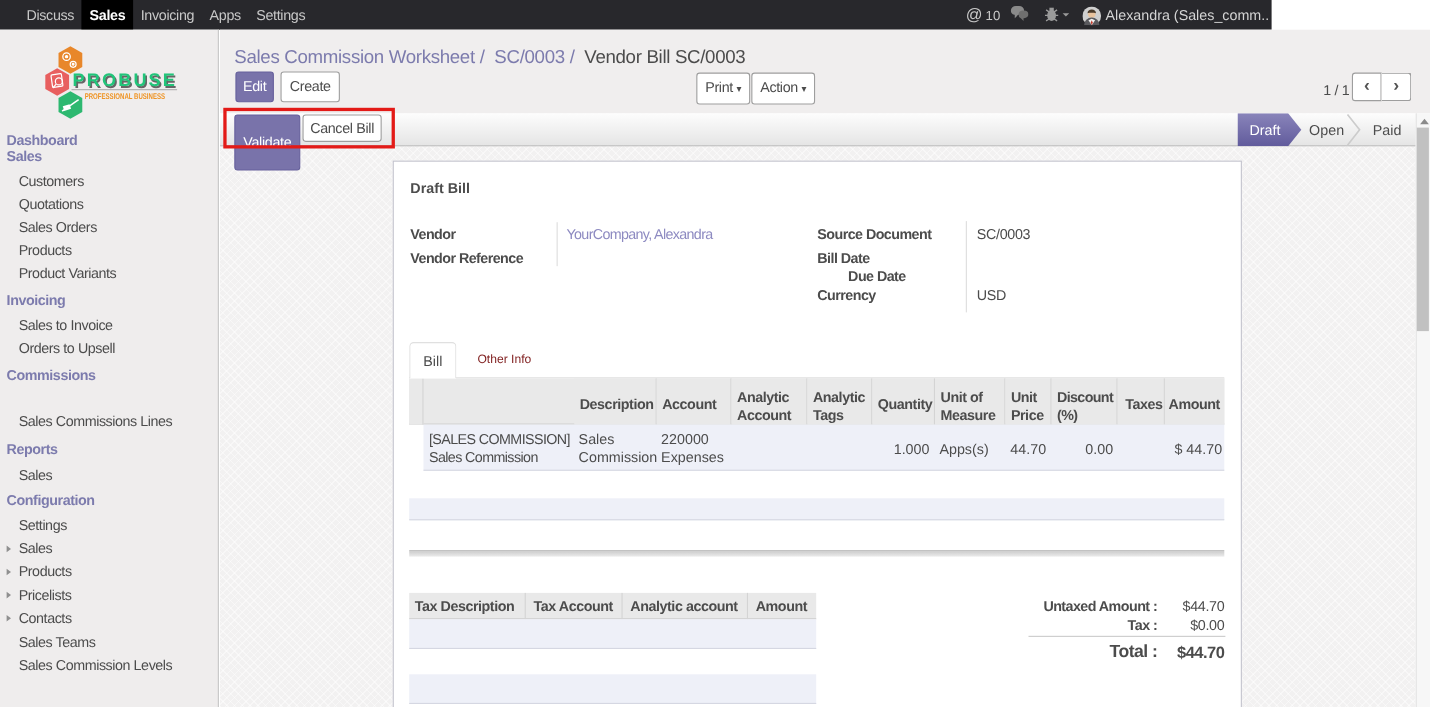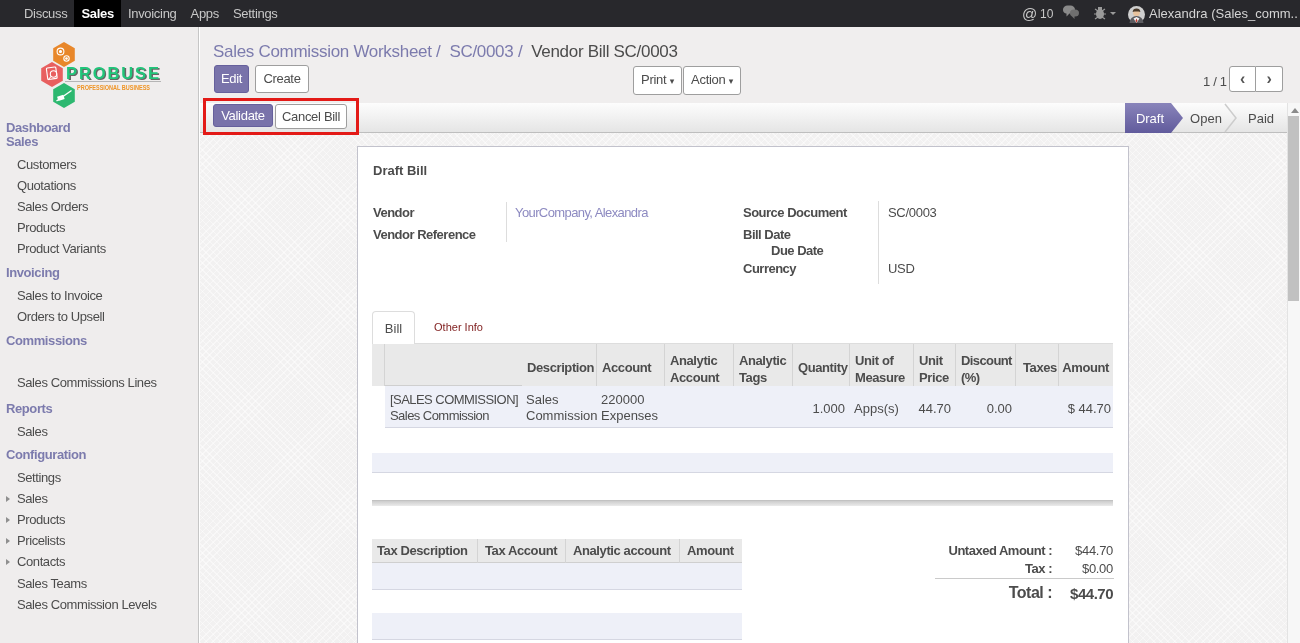--- a/index.html
+++ b/index.html
@@ -1,20 +1,20 @@
 <!DOCTYPE html>
 <html><head>
 <meta charset="utf-8">
 <style>
 * { margin:0; padding:0; box-sizing:border-box; }
 html,body { width:1300px; height:643px; overflow:hidden; font-family:"Liberation Sans", sans-serif; }
 body { position:relative; background:#fff; font-size:13px; color:#4c4c4c; }
 
 
-.navbar { position:absolute; left:0; top:0; width:1300px; height:27px; background:#28282c; }
+.navbar { position:absolute; left:0; top:0; width:1156px; height:27px; background:#28282c; }
 .navbar .menu { position:absolute; left:17px; top:0; height:27px; }
 .navbar .menu a { display:inline-block; float:left; height:27px; line-height:27px; padding:0 7px; color:#c8c8c8; text-decoration:none; font-size:13px; letter-spacing:-0.3px; }
 .navbar .menu a.active { background:#000; color:#fff; font-weight:bold; }
 .nav-right { position:absolute; right:0; top:0; height:27px; color:#c8c8c8; }
 .nav-right > span { position:absolute; top:0; line-height:27px; }
 
 
 .sidebar { position:absolute; left:0; top:27px; width:199px; height:616px; background:#efeded; border-right:1px solid #c6c6c6; }
 .menu-item { position:absolute; left:17px; font-size:13px; color:#4c4c4c; white-space:nowrap; letter-spacing:-0.4px; }
 .menu-head { position:absolute; left:6px; font-size:13px; color:#7c7bad; font-weight:bold; white-space:nowrap; letter-spacing:-0.4px; }
@@ -162,21 +162,21 @@
   <div class="btn" style="position:absolute; left:55px; top:38px; width:54px;">Create</div>
   <div class="btn" style="position:absolute; left:433px; top:39px; width:49px;">Print <span style="font-size:9px;">▾</span></div>
   <div class="btn" style="position:absolute; left:483px; top:39px; width:58px;">Action <span style="font-size:9px;">▾</span></div>
   <div style="position:absolute; left:1003px; top:47px; font-size:13px; color:#4c4c4c; letter-spacing:-0.3px;">1 / 1</div>
   <div class="btn" style="position:absolute; left:1029px; top:39px; width:27px; border-radius:3px 0 0 3px; color:#555; font-size:16px; line-height:12px; font-weight:bold;">‹</div>
   <div class="btn" style="position:absolute; left:1056px; top:39px; width:27px; border-radius:0 3px 3px 0; border-left:none; color:#555; font-size:16px; line-height:12px; font-weight:bold;">›</div>
 </div>
 
 <div class="content">
   <div class="statusbar">
-    <div class="btn btn-primary" style="position:absolute; left:13px; top:1px; width:60px; padding:4px 5px; line-height:13px;">Validate</div>
+    <div class="btn btn-primary" style="position:absolute; left:13px; top:1px; width:60px; padding:18px 5px; line-height:13px;">Validate</div>
     <div class="btn" style="position:absolute; left:75px; top:1px; width:72px; padding:5px 4px; line-height:13px;">Cancel Bill</div>
 
     <svg style="position:absolute; left:925px; top:0;" width="162" height="30" viewBox="0 0 162 30">
       <defs>
         <linearGradient id="pg" x1="0" y1="0" x2="0" y2="1">
           <stop offset="0" stop-color="#8984ba"></stop>
             <stop offset="1" stop-color="#615b9c"></stop>
         </linearGradient>
       </defs>
       <path d="M0 0 h46 l12 15 -12 15 h-46 z" fill="url(#pg)"></path>

